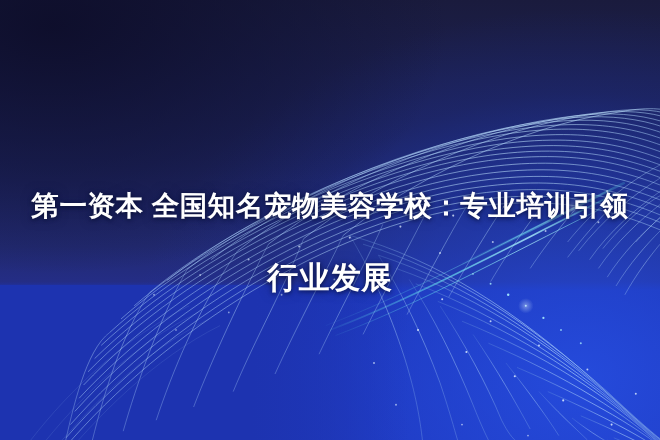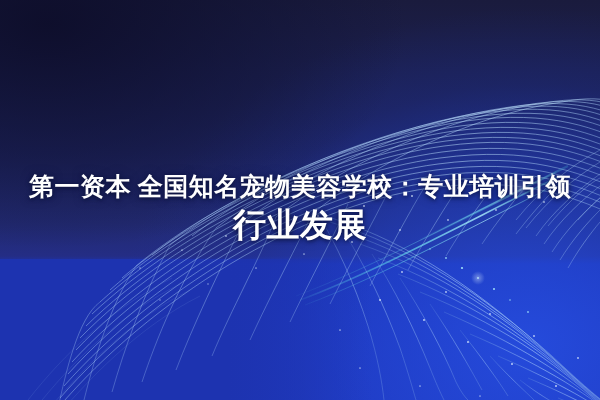--- a/index.html
+++ b/index.html
@@ -6,21 +6,21 @@
   html, body {
     margin: 0;
     padding: 0;
     background: #000;
   }
   #banner {
     position: relative;
     width: 600px;
     height: 400px;
     overflow: hidden;
-    font-family: Liberation Serif, serif;
+    font-family: Liberation Sans, sans-serif;
     user-select: none;
   }
 
   
   .bg-base {
     position: absolute;
     inset: 0;
     background: linear-gradient(to bottom,
         #1a1b3d 0%,
         #1c2050 18%,
@@ -85,21 +85,21 @@
     display: block;
     color: #ffffff;
     font-size: 25px;
     font-weight: 700;
     line-height: 38px;
     letter-spacing: 0.5px;
     text-shadow: 0 1px 4px rgba(6,10,40,0.75),
                  0 0 10px rgba(10,20,70,0.5);
     white-space: nowrap;
   }
-  .title-line.line2 { font-size: 33px; }
+  .title-line.line2 { font-size: 28px; margin-top: 28px; }
 </style>
 </head>
 <body>
 
 <div id="banner">
 
   <div class="bg-base"></div>
   <div class="bg-glow-right"></div>
   <div class="bg-glow-left"></div>
   <div class="bg-band"></div>

